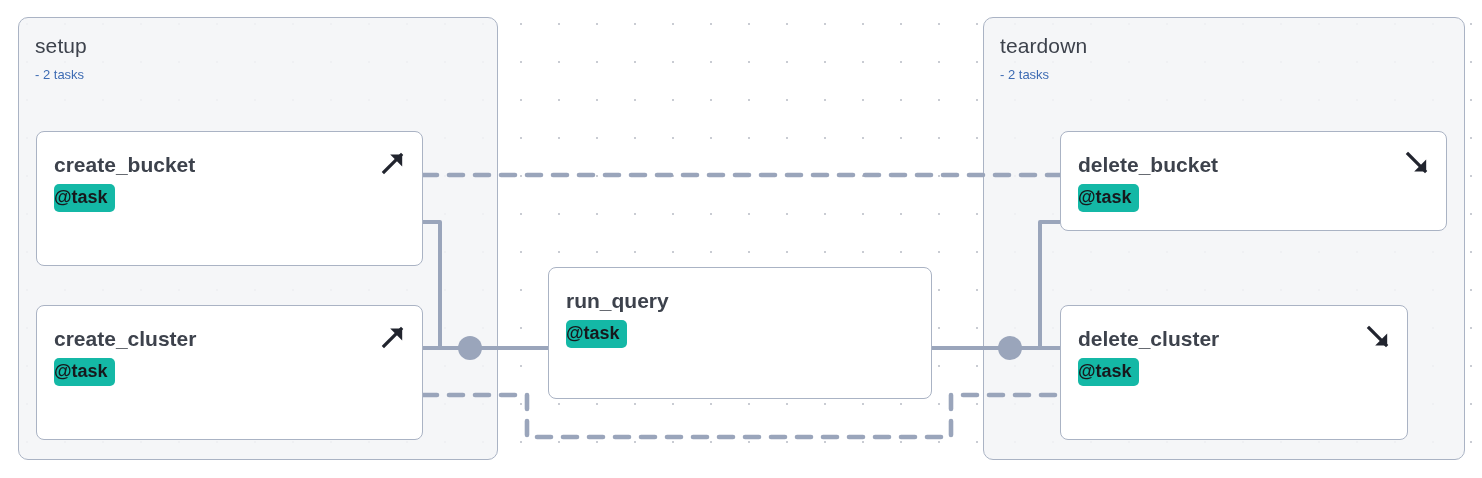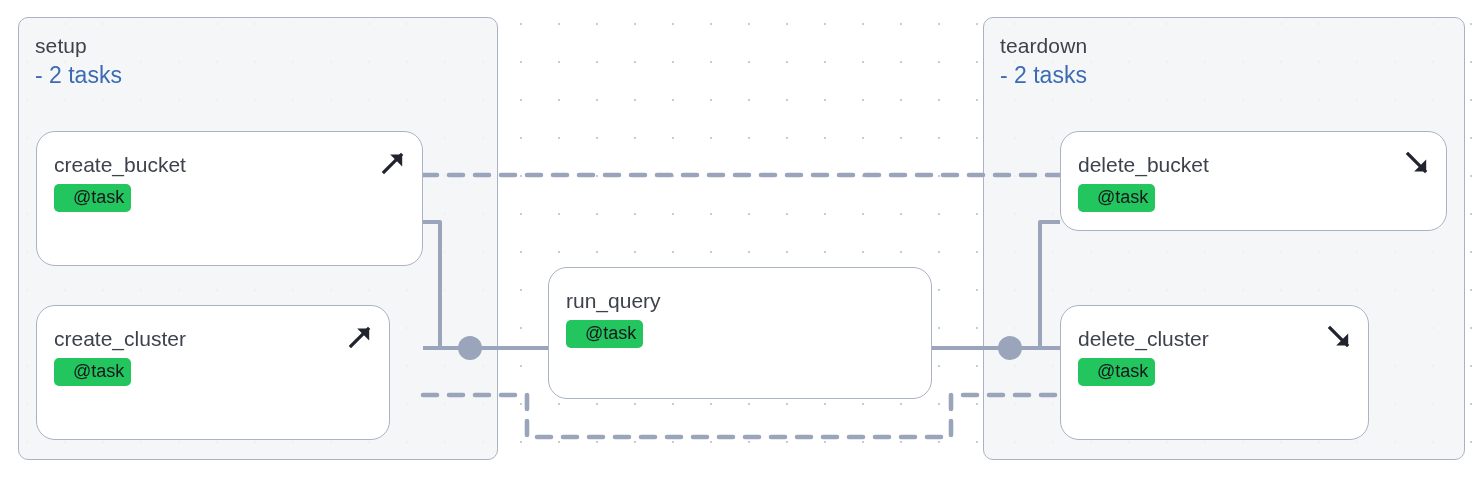--- a/index.html
+++ b/index.html
@@ -39,54 +39,55 @@
     font-size: 21px;
     line-height: 26px;
     color: #3d424c;
     letter-spacing: 0.1px;
     white-space: nowrap;
   }
   .group-subtitle {
     position: absolute;
     left: 16px;
     top: 45px;
-    font-size: 23px;
+    font-size: 13px;
     line-height: 24px;
     color: #3d6bb3;
     white-space: nowrap;
   }
 
   
   .task-node {
     position: absolute;
     box-sizing: border-box;
     background: #ffffff;
     border: 1.6px solid #aab3c4;
-    border-radius: 19px;
+    border-radius: 8px;
     z-index: 6;
+    font-weight: bold;
   }
   .task-label {
     position: absolute;
     left: 17px;
     top: 20px;
     font-size: 21px;
     line-height: 25px;
     color: #3d424c;
     white-space: nowrap;
   }
   .task-badge {
     position: absolute;
     left: 17px;
     top: 52px;
     font-size: 18px;
     line-height: 21px;
     color: #17181c;
-    background: #22c55e;
+    background: #14b8a6;
     border-radius: 5px;
-    padding: 3px 7px 4px 19px;
+    padding: 3px 7px 4px 0;
     white-space: nowrap;
   }
   .task-arrow {
     position: absolute;
     right: 14px;
     top: 16px;
     width: 30px;
     height: 30px;
     display: block;
   }
@@ -154,21 +155,21 @@
     <div class="task-label">create_bucket</div>
     <div class="task-badge">@task</div>
     <span class="task-arrow">
       <svg width="30" height="30" viewBox="0 0 30 30">
         <path d="M6 24 L23 7" stroke="#21242e" stroke-width="3.2" stroke-linecap="square" fill="none"></path>
         <path d="M12.2 6.4 L24.2 6.4 L24.2 18.4 Z" fill="#21242e"></path>
       </svg>
     </span>
   </div>
 
-  <div class="task-node" id="node-create_cluster" style="left: 36px; top: 305px; width: 354px; height: 135px;">
+  <div class="task-node" id="node-create_cluster" style="left: 36px; top: 305px; width: 387px; height: 135px;">
     <div class="task-label">create_cluster</div>
     <div class="task-badge">@task</div>
     <span class="task-arrow">
       <svg width="30" height="30" viewBox="0 0 30 30">
         <path d="M6 24 L23 7" stroke="#21242e" stroke-width="3.2" stroke-linecap="square" fill="none"></path>
         <path d="M12.2 6.4 L24.2 6.4 L24.2 18.4 Z" fill="#21242e"></path>
       </svg>
     </span>
   </div>
 
@@ -181,21 +182,21 @@
     <div class="task-label">delete_bucket</div>
     <div class="task-badge">@task</div>
     <span class="task-arrow">
       <svg width="30" height="30" viewBox="0 0 30 30">
         <path d="M6 6 L23 23" stroke="#21242e" stroke-width="3.2" stroke-linecap="square" fill="none"></path>
         <path d="M24.2 11.6 L24.2 23.6 L12.2 23.6 Z" fill="#21242e"></path>
       </svg>
     </span>
   </div>
 
-  <div class="task-node" id="node-delete_cluster" style="left: 1060px; top: 305px; width: 309px; height: 135px;">
+  <div class="task-node" id="node-delete_cluster" style="left: 1060px; top: 305px; width: 348px; height: 135px;">
     <div class="task-label">delete_cluster</div>
     <div class="task-badge">@task</div>
     <span class="task-arrow">
       <svg width="30" height="30" viewBox="0 0 30 30">
         <path d="M6 6 L23 23" stroke="#21242e" stroke-width="3.2" stroke-linecap="square" fill="none"></path>
         <path d="M24.2 11.6 L24.2 23.6 L12.2 23.6 Z" fill="#21242e"></path>
       </svg>
     </span>
   </div>
 

